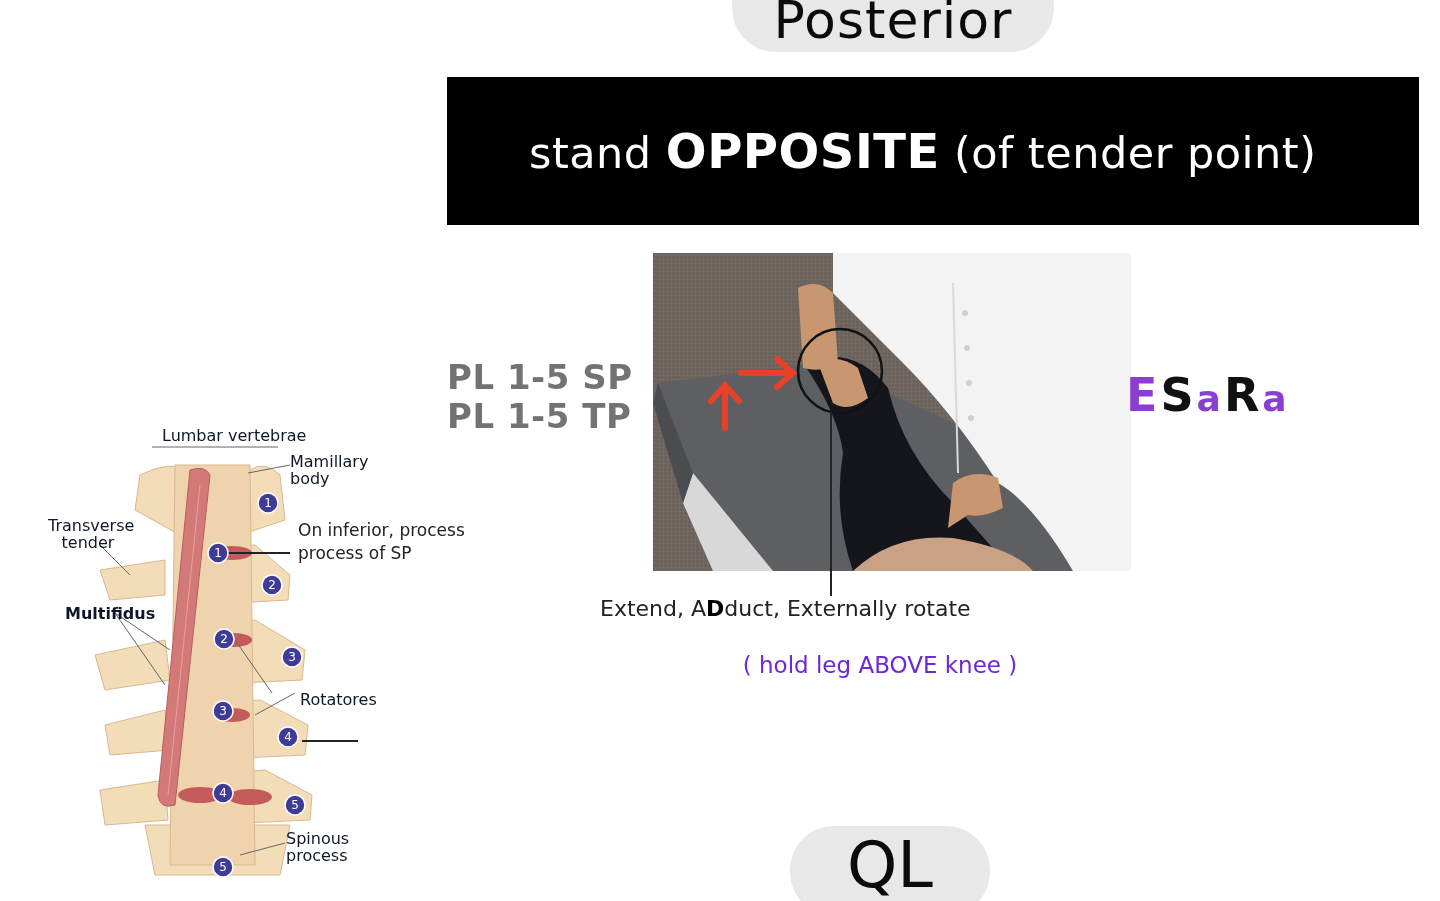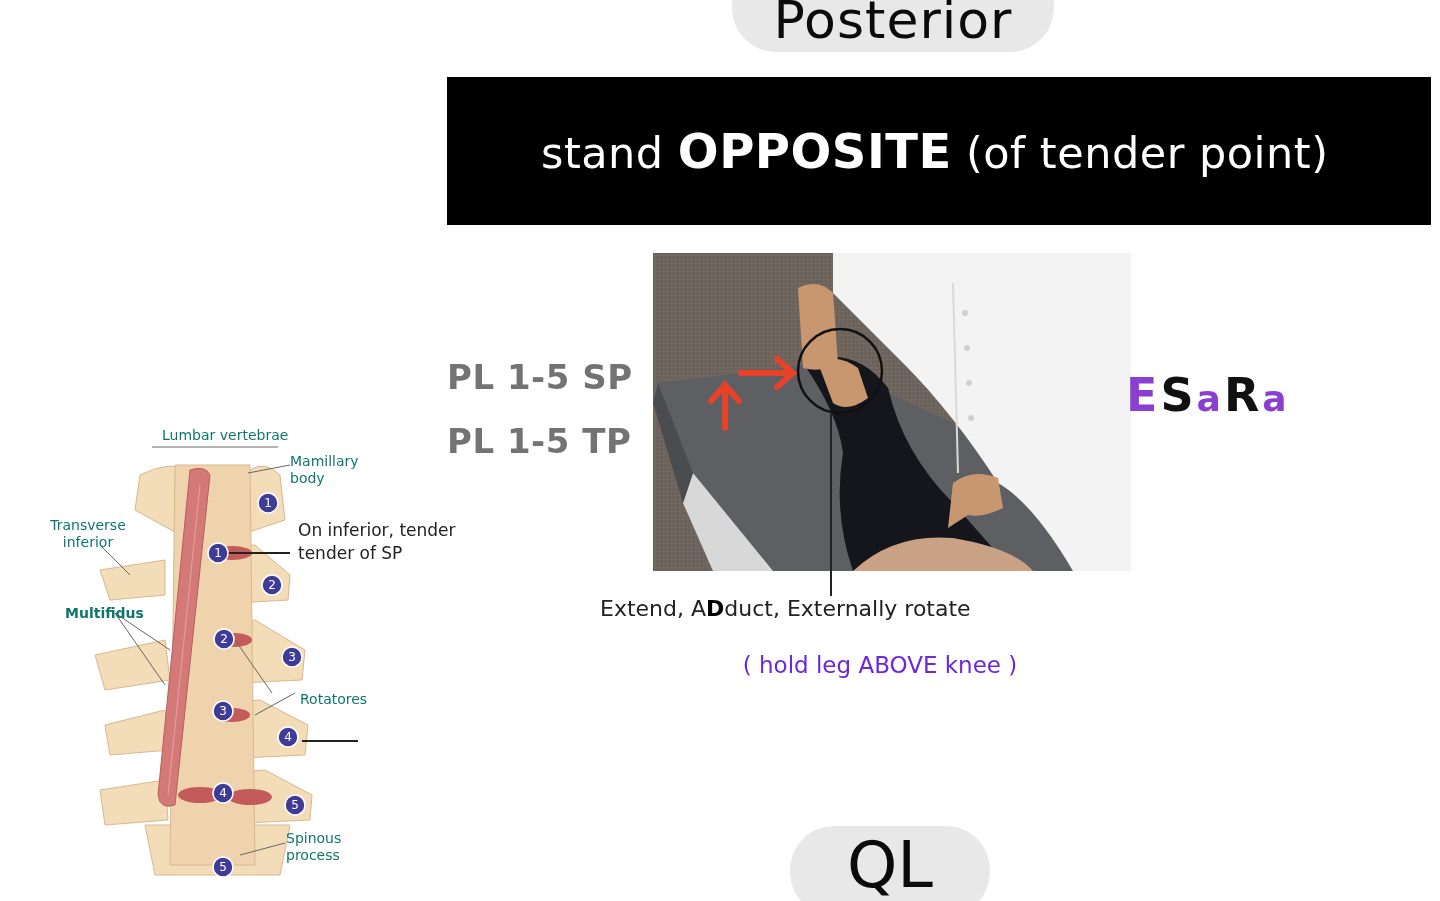--- a/index.html
+++ b/index.html
@@ -24,50 +24,49 @@
     #pill-posterior span { position: relative; top: 14px; letter-spacing: 1px; }
     #pill-ql { left: 790px; top: 826px; width: 200px; height: 90px; font-size: 64px; }
     #pill-ql span { position: relative; top: -6px; }
 
     
     #banner {
       left: 447px; top: 77px; width: 972px; height: 148px;
       background: #000; color: #fff;
       display: flex; align-items: center;
       font-size: 43px;
-      padding-left: 12px;
     }
     #banner .txt { margin-left: 82px; white-space: nowrap; letter-spacing: 0.5px; }
     #banner b { font-weight: bold; font-size: 48px; }
 
     
     #photo {
       left: 653px; top: 253px; width: 478px; height: 318px;
       background: #6b635b; overflow: hidden;
     }
 
     
     .label-pl { font-size: 34px; font-weight: bold; color: #737373; letter-spacing: 0.5px; white-space: nowrap; }
     #pl-sp { left: 447px; top: 357px; }
-    #pl-tp { left: 447px; top: 421px; }
+    #pl-tp { left: 447px; top: 396px; }
 
     #esara { left: 1126px; top: 368px; font-size: 46px; letter-spacing: 3px; white-space: nowrap; font-weight: bold; }
     #esara .p { color: #8a3fd0; }
     #esara .k { color: #111; }
     #esara .sm { font-size: 36px; }
 
     #motion { left: 600px; top: 596px; width: 560px; font-size: 22px; color: #222; white-space: nowrap; }
     #motion b { font-weight: bold; color: #000; }
     #hold { left: 600px; top: 652px; width: 560px; text-align: center; font-size: 23px; color: #6d28d9; white-space: nowrap; }
 
     #connector { left: 830px; top: 412px; width: 2px; height: 184px; background: #222; }
 
     
     #anatomy { left: 40px; top: 425px; width: 520px; height: 460px; }
-    .anat-small { position: absolute; font-size: 14px; color: #0f766e; line-height: 17px; }
+    .anat-small { position: absolute; font-size: 16px; color: #0f172a; line-height: 17px; }
     .anat-note { position: absolute; font-size: 17px; color: #222; line-height: 23px; white-space: nowrap; }
   </style>
 </head>
 <body>
 
 <div class="pill" id="pill-posterior">
   <span>Posterior</span>
 </div>
 
 <div class="abs" id="banner">
@@ -196,26 +195,26 @@
       <text x="183" y="290">3</text>
       <text x="248" y="316">4</text>
       <text x="183" y="372">4</text>
       <text x="255" y="384">5</text>
       <text x="183" y="446">5</text>
     </g>
   </svg>
 
   <div class="anat-small" style="left:122px;top:2px;">Lumbar vertebrae</div>
   <div class="anat-small" style="left:250px;top:28px;width:70px;">Mamillary body</div>
-  <div class="anat-small" style="left:8px;top:92px;width:80px;text-align:center;">Transverse inferior</div>
+  <div class="anat-small" style="left:8px;top:92px;width:80px;text-align:center;">Transverse tender</div>
   <div class="anat-small" style="left:25px;top:180px;font-weight:bold;">Multifidus</div>
   <div class="anat-small" style="left:260px;top:266px;">Rotatores</div>
   <div class="anat-small" style="left:246px;top:405px;width:60px;">Spinous process</div>
 
   <div class="anat-note" style="left:258px;top:94px;">
-    <div>On inferior, tender</div>
-    <div>tender of SP</div>
+    <div>On inferior, process</div>
+    <div>process of SP</div>
   </div>
 </div>
 
 <div class="pill" id="pill-ql">
   <span>QL</span>
 </div>
 
 </body></html>

